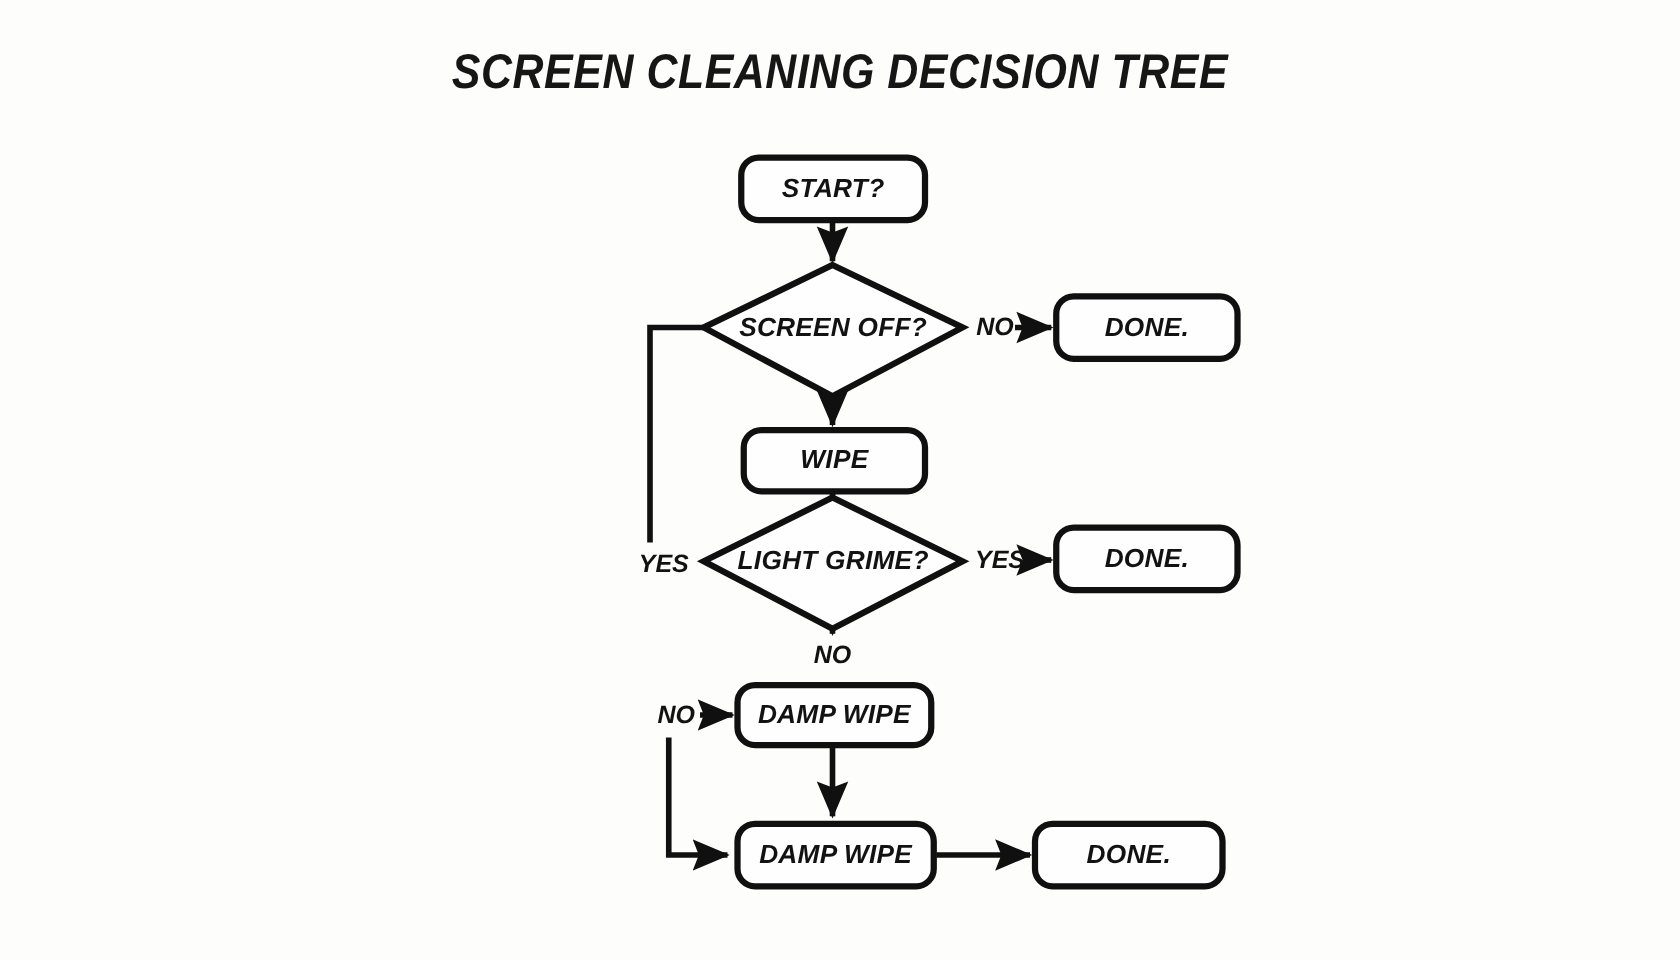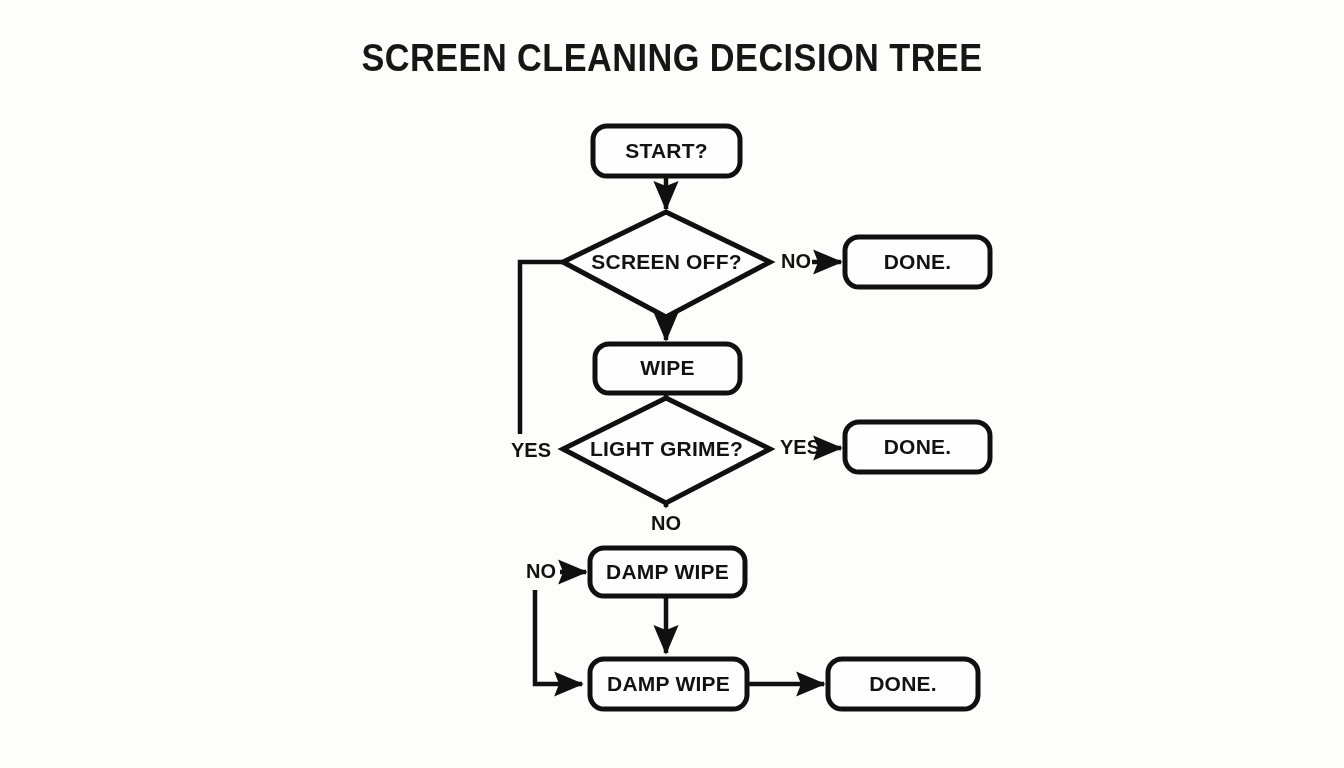--- a/index.html
+++ b/index.html
@@ -7,20 +7,21 @@
     padding: 0;
     background: #ffffff;
   }
   #canvas {
     position: relative;
     width: 1344px;
     height: 768px;
     background: #fdfdfc;
     overflow: hidden;
     font-family: "Liberation Sans", sans-serif;
+    font-style: italic;
   }
   #diagram-title {
     position: absolute;
     left: 0;
     top: 36px;
     width: 1344px;
     text-align: center;
     font-family: "Liberation Sans", sans-serif;
     font-weight: bold;
     font-size: 39px;

